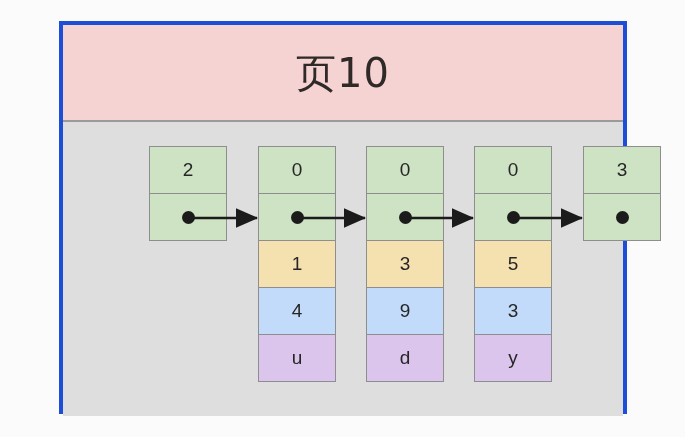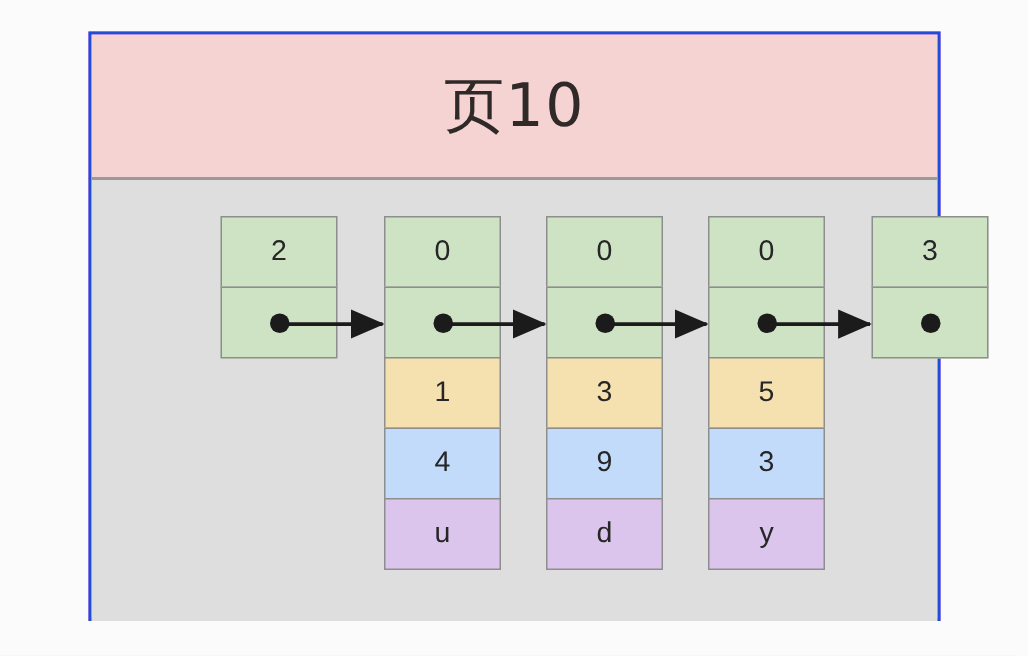--- a/index.html
+++ b/index.html
@@ -15,23 +15,23 @@
     background: #fbfbfb;
     overflow: hidden;
   }
   
   #page-frame {
     position: absolute;
     left: 59px;
     top: 21px;
     width: 568px;
     height: 393px;
-    border: 2px solid #1d4ed8;
+    border: 4px solid #1d4ed8;
     box-sizing: border-box;
-    background: #d946ef;
+    background: #737373;
   }
   #page-header {
     position: absolute;
     left: 0;
     top: 0;
     width: 100%;
     height: 97px;
     background: #f6d3d3;
     border-bottom: 2px solid #9a9a9a;
     box-sizing: border-box;

